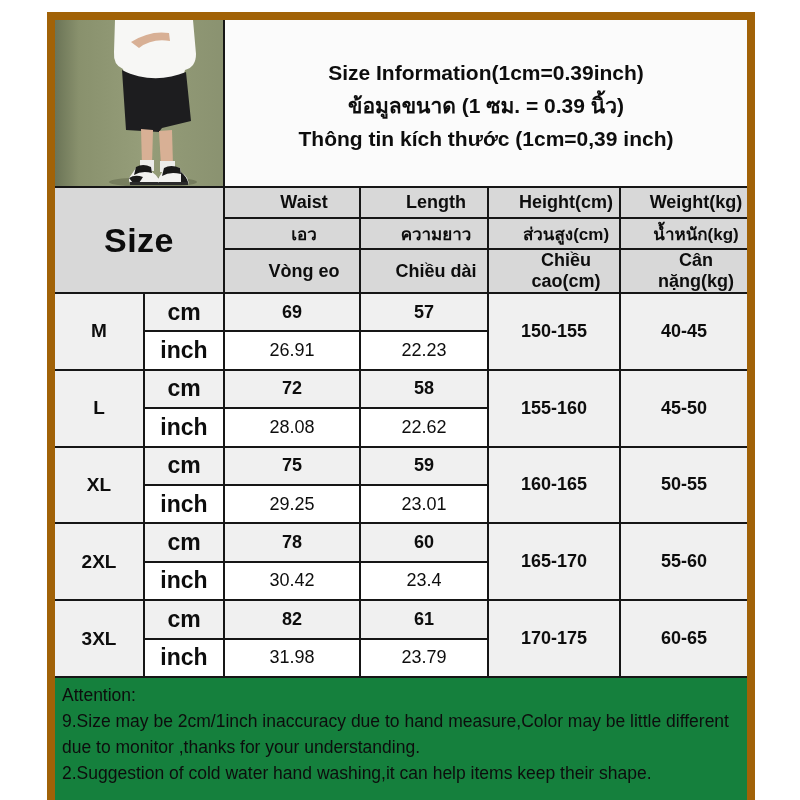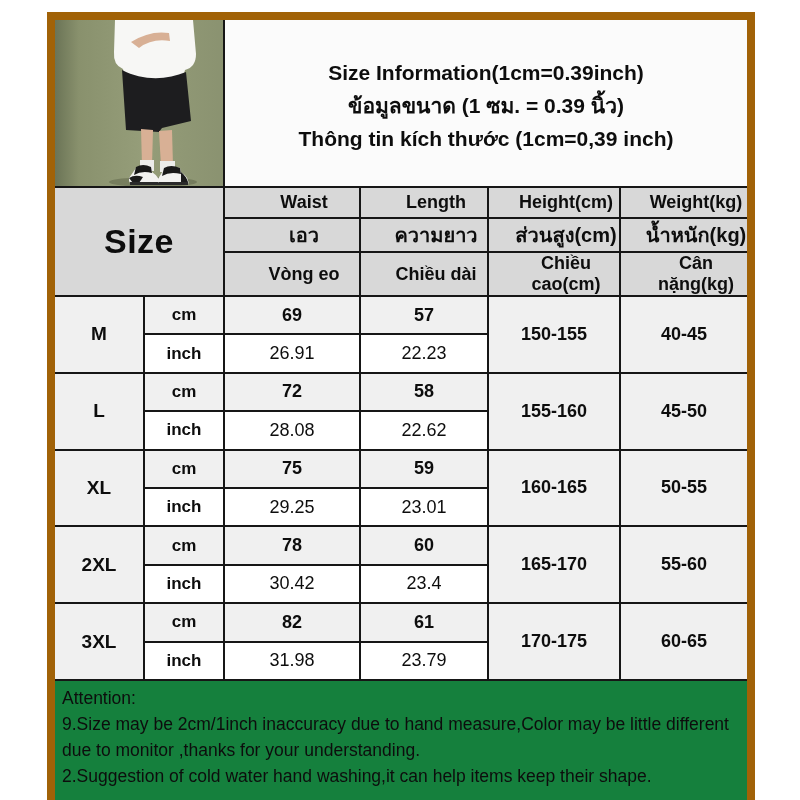--- a/index.html
+++ b/index.html
@@ -8,24 +8,24 @@
   table.size-table{position:absolute;left:47px;top:12px;width:700px;border-collapse:collapse;
           table-layout:fixed;border:8px solid #a16207;}
   td,th{border:2px solid #161616;text-align:center;vertical-align:middle;padding:0;
         font-family:"Liberation Sans","DejaVu Sans",sans-serif;color:#0d0d0d;overflow:hidden;}
   .thin-top{border-top-width:1px;}
   .photo-cell{padding:0;background:#8f9774;}
   .title-cell{background:#fbfbfb;vertical-align:top;}
   .title-inner{padding-top:36px;}
   .title-line{font-weight:bold;font-size:21px;line-height:33px;white-space:nowrap;}
   .hdr{background:#d8d8d8;font-weight:bold;font-size:18px;padding-left:24px;}
-  .hdr-th{font-size:20px;}
+  .hdr-th{font-size:17px;}
   .size-big{background:#d8d8d8;font-weight:bold;font-size:34px;letter-spacing:0.5px;}
   .size-label{background:#d8d8d8;font-weight:bold;font-size:19px;}
-  .unit{font-weight:bold;font-size:17px;}
+  .unit{font-weight:bold;font-size:23px;}
   .row-cm td{background:#f0f0f0;}
   .row-inch td{background:#ffffff;}
   .val-cm{font-weight:bold;font-size:18px;}
   .val-inch{font-weight:normal;font-size:18px;border-radius:12px;}
   .range{background:#f0f0f0 !important;font-weight:bold;font-size:18px;}
   .attention-cell{background:#15803d;text-align:left;vertical-align:top;
                   padding:4px 8px 0 7px;font-size:17.5px;line-height:26px;font-weight:normal;}
   .att-line{white-space:normal;}
   svg{display:block;}
 </style>

